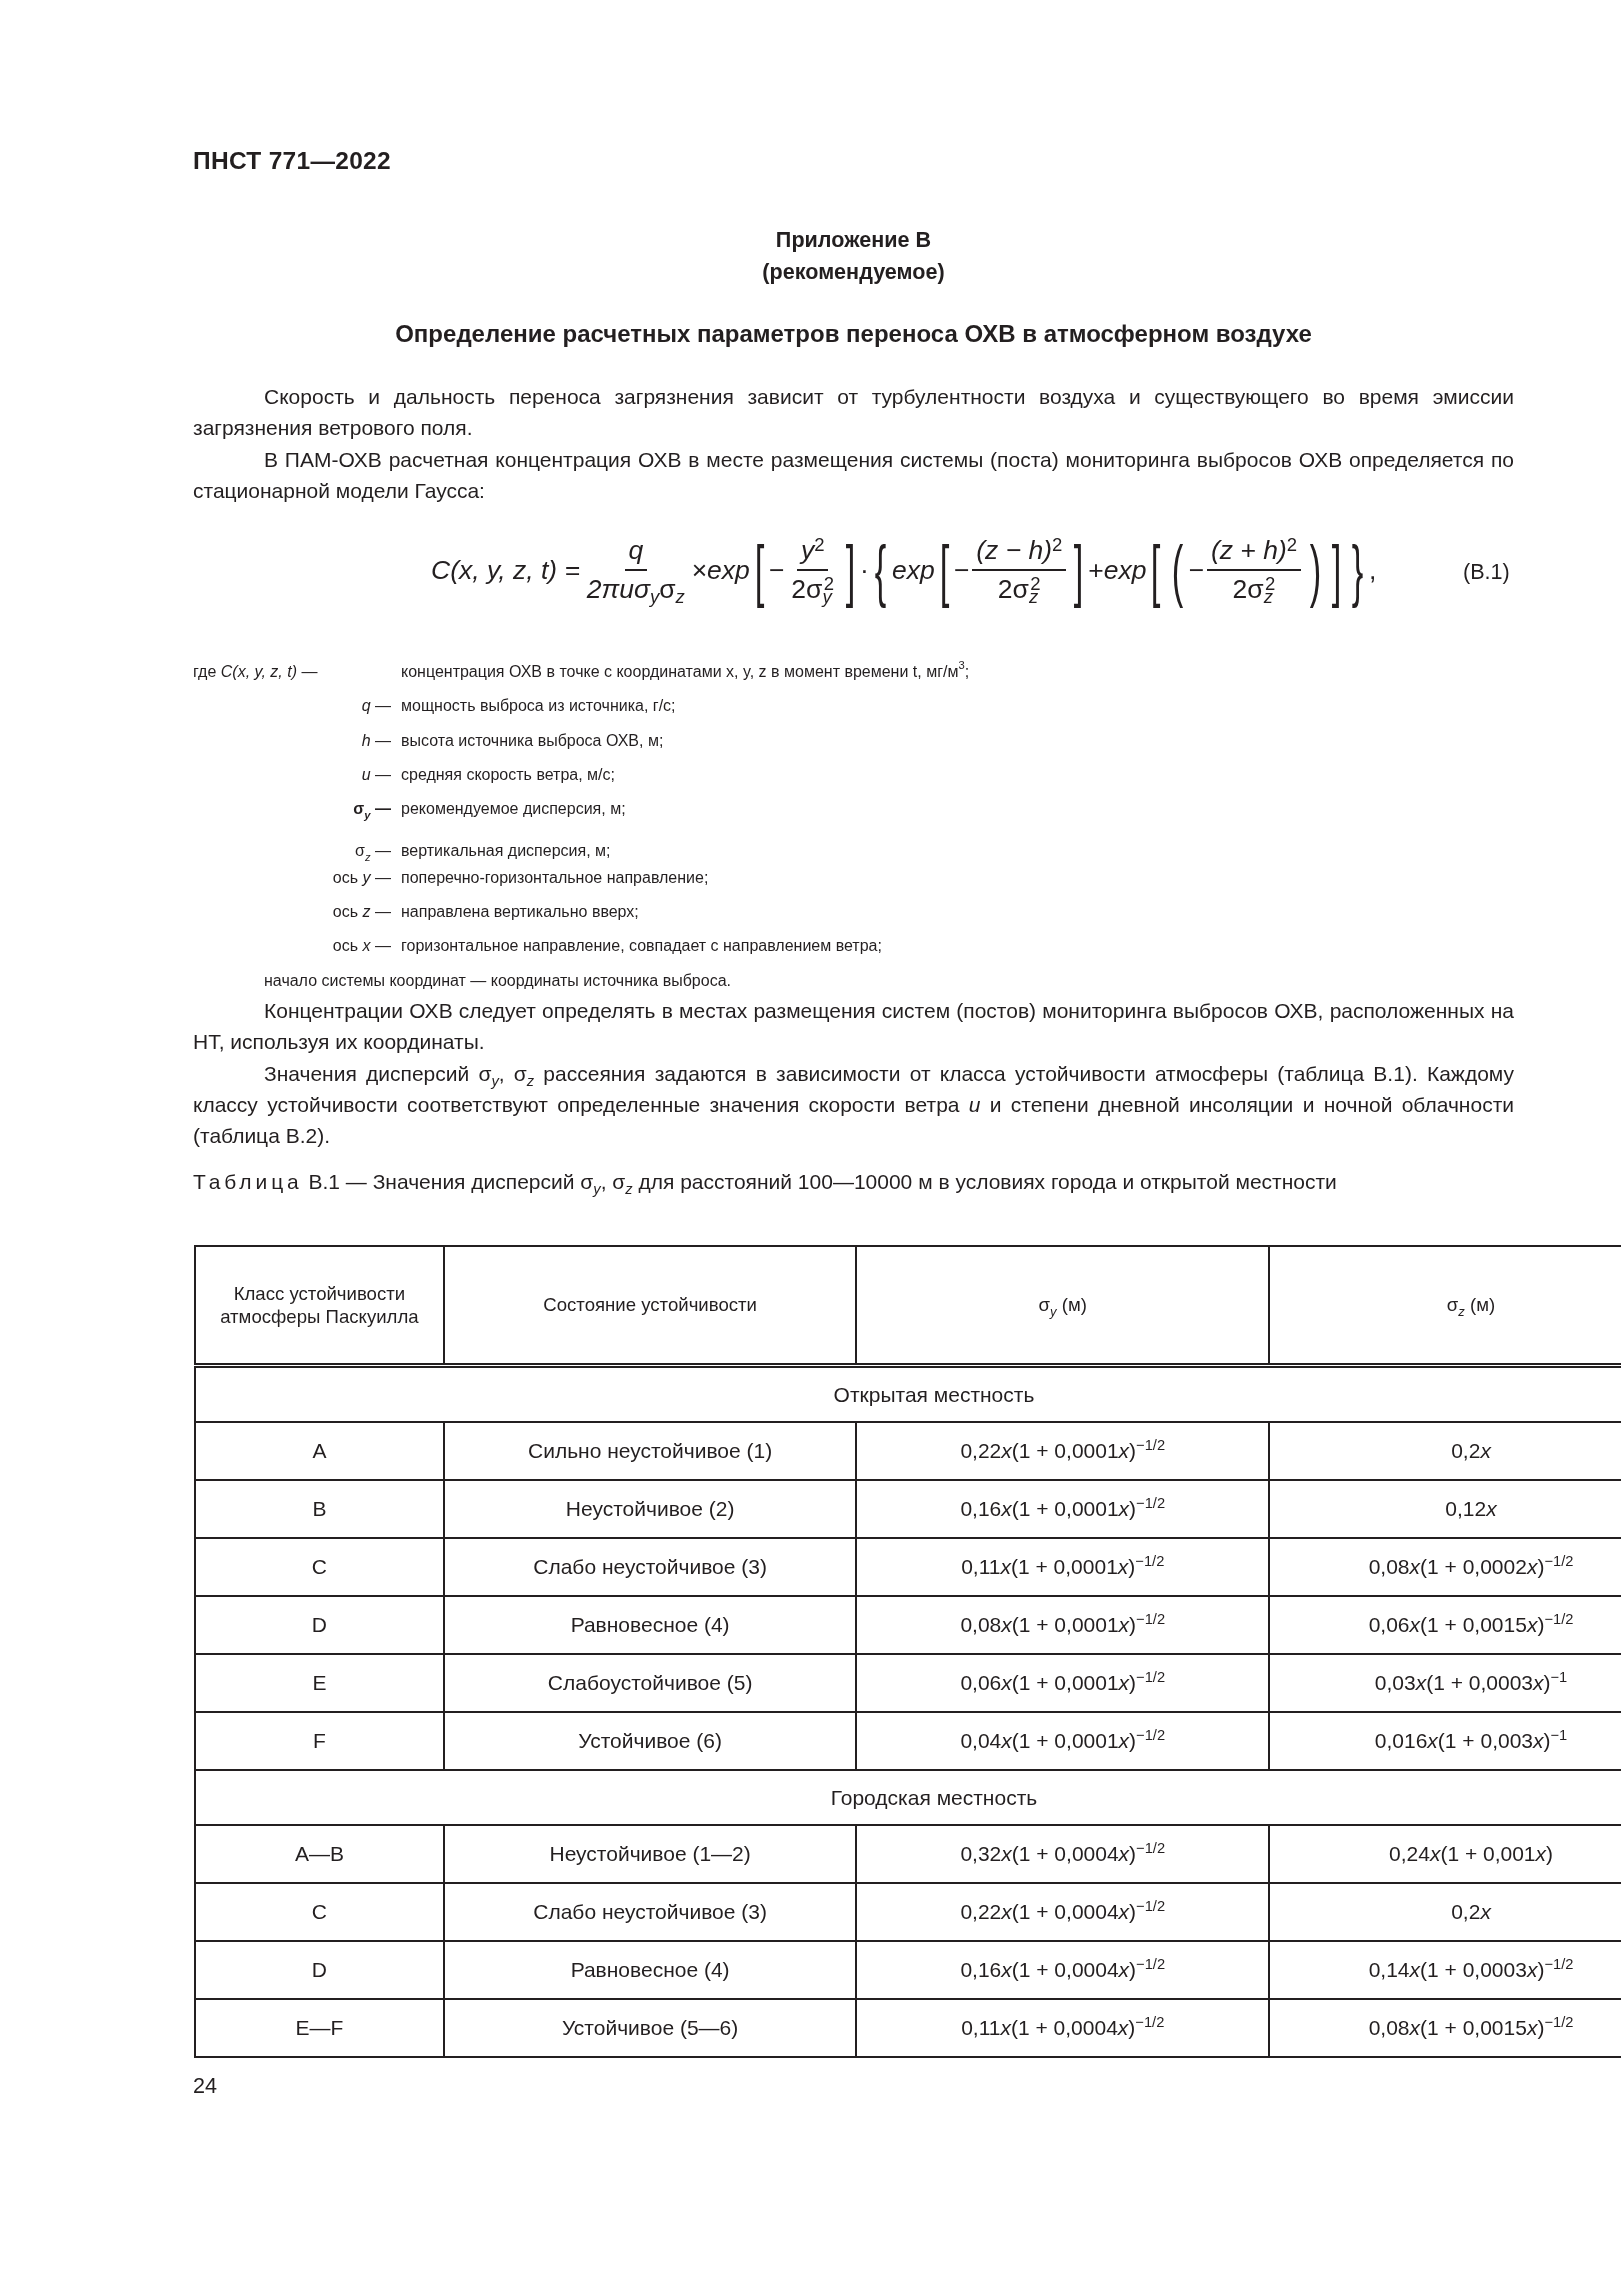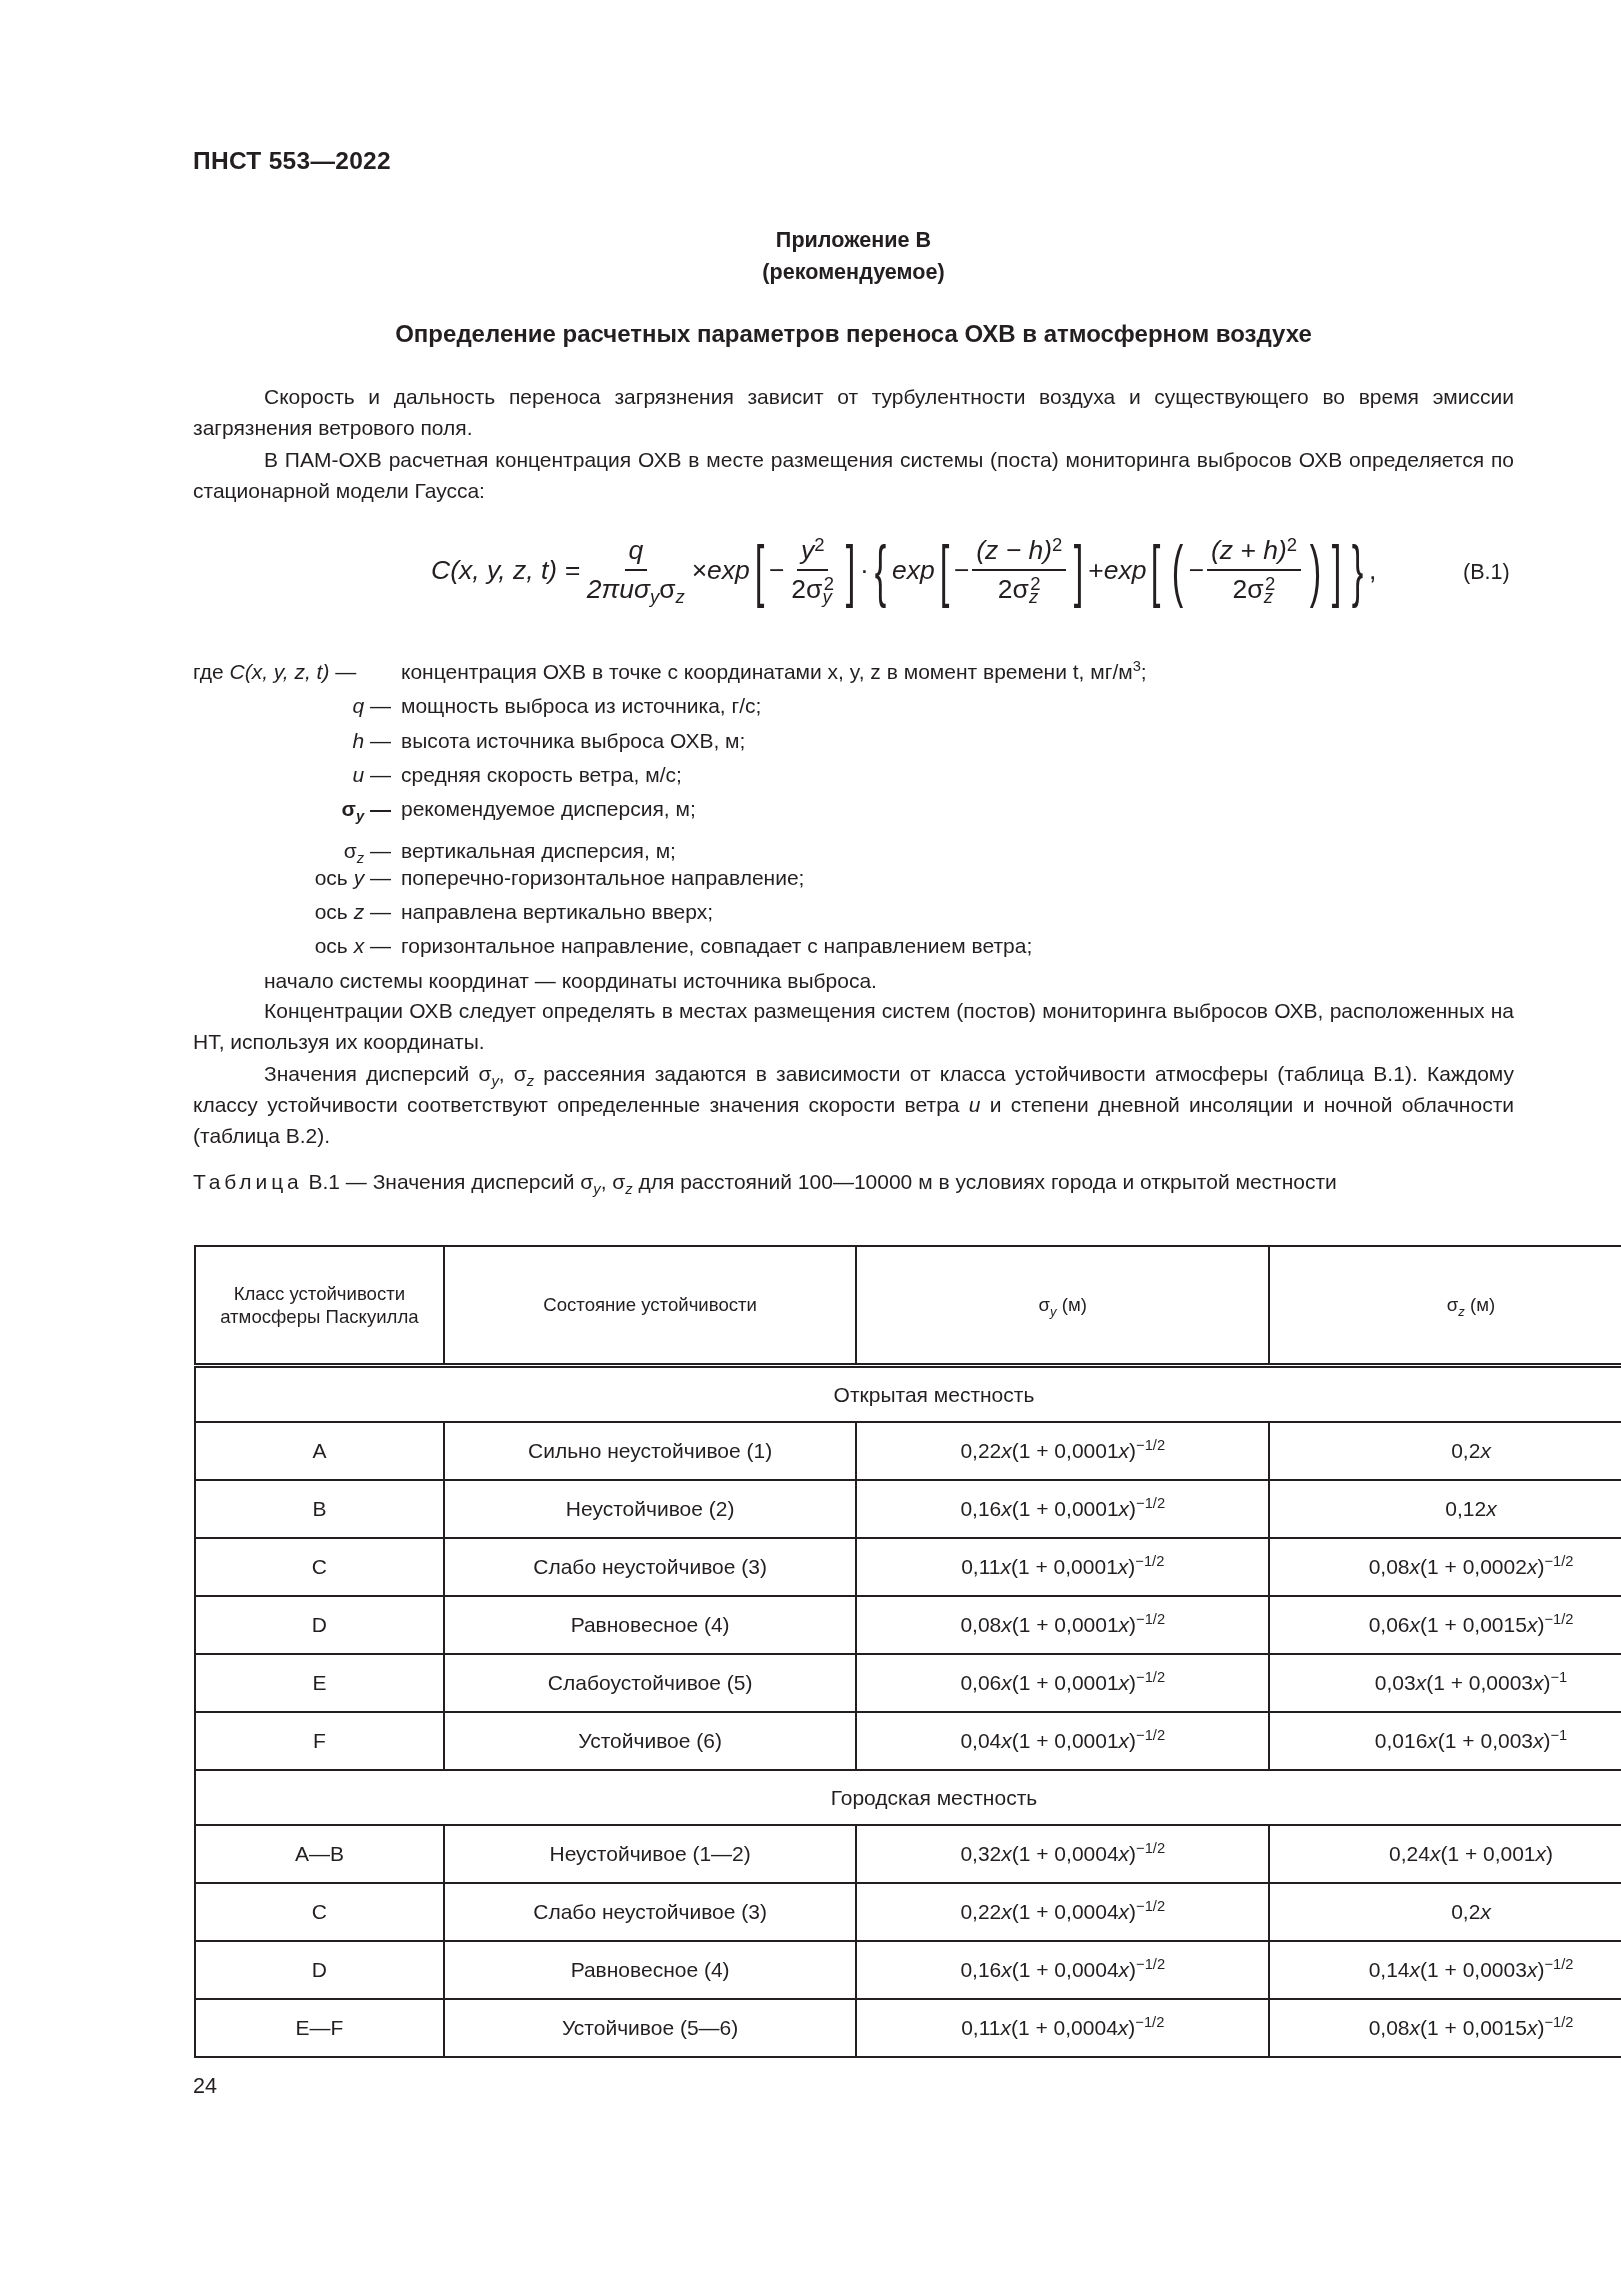--- a/index.html
+++ b/index.html
@@ -19,39 +19,39 @@
   
   .formula { left:431px; top:521px; height:98px; width:863px; font-size:26.5px; font-style:italic; }
   .fnum { left:1463px; top:559px; font-size:21.6px; }
   .frac { display:inline-flex; flex-direction:column; align-items:center; vertical-align:middle; margin:0 2.9px; }
   .frac .num { padding:0 3.9px 2px; border-bottom:2px solid #231f20; line-height:33px; }
   .frac .den { padding:2px 3.9px 0; line-height:33px; }
   .brk { font-style:normal; font-size:69px; font-weight:100; vertical-align:middle; line-height:1; transform:scaleX(0.5); display:inline-block; }
   .up { font-style:normal; }
   .fm { display:flex; align-items:center; height:98px; white-space:nowrap; }
   
-  .leg { left:193px; width:1323px; font-size:21px; }
+  .leg { left:193px; width:1323px; font-size:16px; }
   .legrow { position:absolute; left:0; height:33px; display:flex; align-items:center; white-space:nowrap; }
   .legdesc { position:absolute; left:208px; white-space:nowrap; }
   
   .tcap { left:193px; width:1321px; top:1166px; font-size:21px; line-height:31px; text-align:justify; }
   .sp { letter-spacing:3.9px; }
   table.t { position:absolute; left:194px; top:1245px; width:1480px; border-collapse:collapse; font-size:21px; }
   table.t td { border:2.5px solid #231f20; text-align:center; vertical-align:middle; padding:0 5.9px; }
   table.t tr.h td { height:116px; font-size:18.6px; line-height:23.5px; }
   table.t tr.sec td { height:53px; }
   table.t tr.h td { border-bottom:5.9px double #231f20; }
   table.t tr.r td { height:56px; }
   .c1 { width:214px; } .c2 { width:364px; } .c3 { width:364px; } .c4 { width:356px; }
   .pnum { left:193px; top:2073px; font-size:21.6px; }
 </style>
 </head>
 <body>
 
-<div class="abs hdr">ПНСТ 553—2022</div>
+<div class="abs hdr">ПНСТ 771—2022</div>
 
 <div class="abs center app">Приложение В</div>
 <div class="abs center app2">(рекомендуемое)</div>
 <div class="abs center title">Определение расчетных параметров переноса ОХВ в атмосферном воздухе</div>
 
 <div class="abs para" style="top:381px">
   <span class="ind"></span><span>Скорость и дальность переноса загрязнения зависит от турбулентности воздуха и существующего во время эмиссии загрязнения ветрового поля.</span>
 </div>
 <div class="abs para" style="top:444px">
   <span class="ind"></span><span>В ПАМ-ОХВ расчетная концентрация ОХВ в месте размещения системы (поста) мониторинга выбросов ОХВ определяется по стационарной модели Гаусса:</span>

